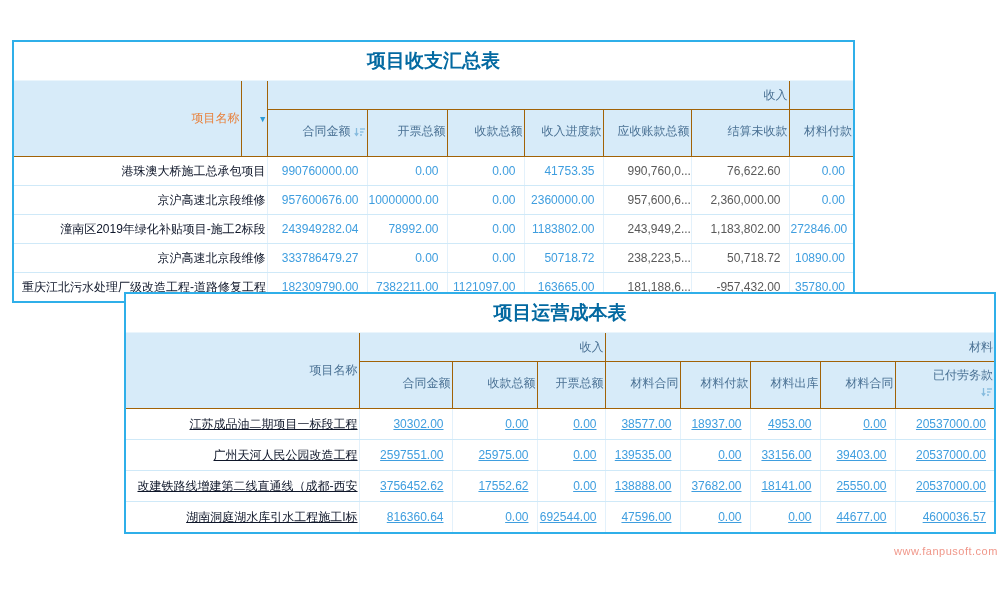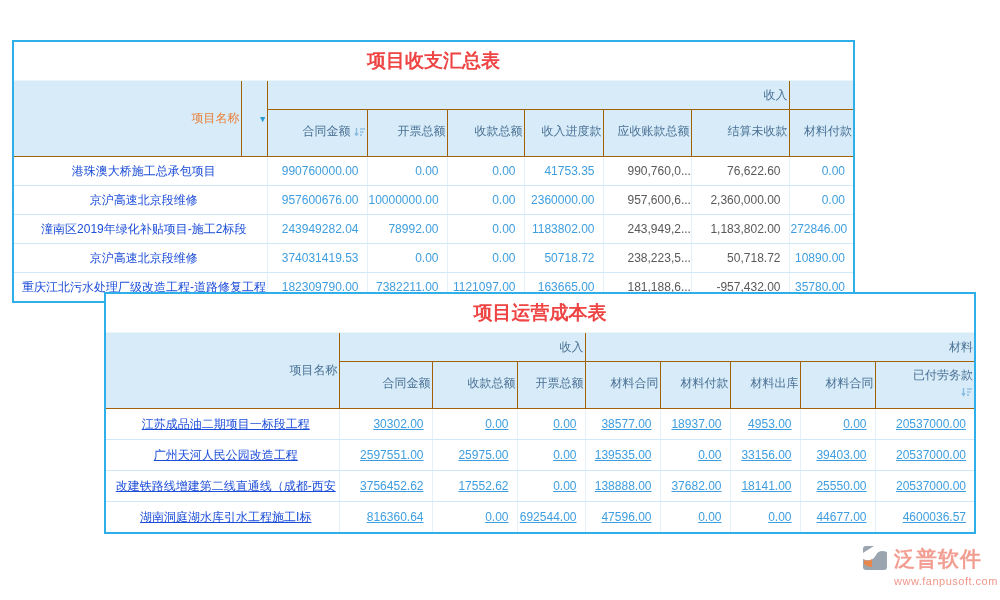--- a/index.html
+++ b/index.html
@@ -1,33 +1,33 @@
 <!DOCTYPE html>
 <html><head>
 <meta charset="utf-8">
 <style>
   html,body{margin:0;padding:0;background:#fff;width:1000px;height:600px;
     font-family:"Liberation Sans","DejaVu Sans",sans-serif;}
   .panel{position:absolute;background:#fff;}
   #panel1{left:12px;top:40px;width:843px;}
-  #panel2{left:104px;top:292px;width:870px;}
+  #panel2{left:124px;top:292px;width:870px;}
   table{border-collapse:collapse;table-layout:fixed;width:100%;
     border:2px solid #2FAFE9;}
   th,td{overflow:hidden;white-space:nowrap;}
   .title-row th{background:#fff;border:none;border-bottom:1px solid #EAF5FC;
-    height:36px;font-size:19px;font-weight:bold;color:#ef4444;text-align:center;}
+    height:36px;font-size:19px;font-weight:bold;color:#0369a1;text-align:center;}
   thead th.hdr{background:#D7EBF9;border:1px solid #a16207;font-weight:normal;
     font-size:12px;color:#4A7194;text-align:right;vertical-align:middle;font-family:Liberation Mono, monospace;}
   tr.group-row th.hdr{height:26px;}
   tr.sub-row th.hdr{height:44px;white-space:normal;line-height:1.3;}
   .orange{color:#E8813C !important;}
   tbody td{border:1px solid #E3F1FB;border-bottom:1px solid #CFE9F8;
     font-size:12px;height:26px;vertical-align:middle;}
   #panel2 tbody td{height:28px;text-decoration:underline;}
-  .name-cell{color:#1d4ed8;text-align:center;padding-left:8px;cursor:pointer;margin-left:12px;}
+  .name-cell{color:#0f172a;text-align:right;padding-left:8px;cursor:pointer;margin-left:12px;}
   .num-cell{color:#3F9EDF;text-align:right;padding-right:8px;}
   .num-cell.dark{color:#595959;}
   .num-cell.leftal{text-align:left;padding-left:24px;}
   .caret{color:#2E9BD6;font-size:9px;display:inline-block;cursor:pointer;}
   .sort-svg{vertical-align:middle;margin-left:3px;cursor:pointer;}
   .two-line-label{display:block;}
   #logo{position:absolute;left:860px;top:543px;width:132px;text-align:left;}
   #logo .logo-row{display:flex;align-items:center;}
   #logo .brand{font-size:21px;font-weight:bold;color:#F29E92;
     letter-spacing:1px;line-height:1;}
@@ -104,21 +104,21 @@
           <td class="num-cell">243949282.04</td>
           <td class="num-cell">78992.00</td>
           <td class="num-cell">0.00</td>
           <td class="num-cell">1183802.00</td>
           <td class="num-cell dark leftal">243,949,2...</td>
           <td class="num-cell dark">1,183,802.00</td>
           <td class="num-cell">272846.00</td>
         </tr>
         <tr>
           <td class="name-cell" colspan="2">京沪高速北京段维修</td>
-          <td class="num-cell">374031419.53</td>
+          <td class="num-cell">333786479.27</td>
           <td class="num-cell">0.00</td>
           <td class="num-cell">0.00</td>
           <td class="num-cell">50718.72</td>
           <td class="num-cell dark leftal">238,223,5...</td>
           <td class="num-cell dark">50,718.72</td>
           <td class="num-cell">10890.00</td>
         </tr>
         <tr>
           <td class="name-cell" colspan="2">重庆江北污水处理厂级改造工程-道路修复工程</td>
           <td class="num-cell">182309790.00</td>
@@ -217,22 +217,14 @@
           <td class="num-cell">0.00</td>
           <td class="num-cell">0.00</td>
           <td class="num-cell">44677.00</td>
           <td class="num-cell">4600036.57</td>
         </tr>
       </tbody>
   </table>
 </div>
 
 <div id="logo">
-  <div class="logo-row">
-    <svg width="30" height="30" viewBox="0 0 30 30" style="margin-right:4px;">
-      <path d="M6 3 L24 3 Q27 3 27 6 L27 24 Q27 27 24 27 L6 27 Q3 27 3 24 L3 6 Q3 3 6 3 Z" fill="#9AA5AF"></path>
-      <path d="M3 16 Q12 20 16 12 Q19 6 27 9 L27 4 Q27 3 24 3 L14 3 Q6 8 3 10 Z" fill="#fff"></path>
-      <path d="M4 17 Q9 19 12 16 L12 24 Q7 24 4 21 Z" fill="#E8874C"></path>
-    </svg>
-    <span class="brand">泛普软件</span>
-  </div>
   <div class="url">www.fanpusoft.com</div>
 </div>
 
 </body></html>

